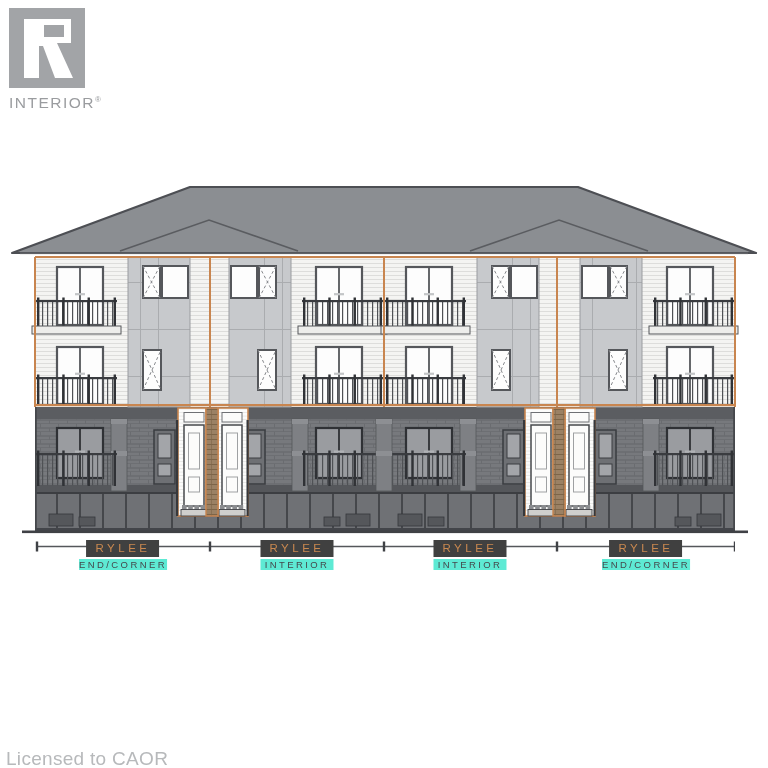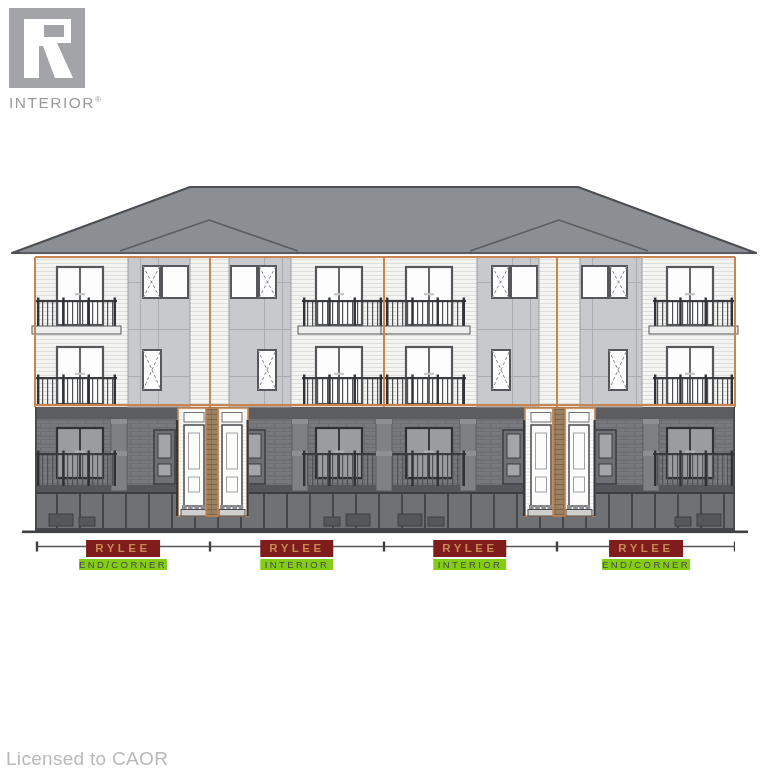--- a/index.html
+++ b/index.html
@@ -5,23 +5,23 @@
   html,body{margin:0;padding:0;background:#ffffff;}
   .page{position:relative;width:768px;height:768px;background:#ffffff;overflow:hidden;
         font-family:"Liberation Sans", sans-serif;}
   .realtor-logo{position:absolute;left:9px;top:8px;width:110px;}
   .realtor-wordmark{margin-top:2px;font-size:15.5px;letter-spacing:1.5px;color:#9a9c9f;}
   .realtor-wordmark sup{font-size:8px;letter-spacing:0;}
   .elevation-svg{position:absolute;left:0;top:0;}
   .labels-row{position:absolute;left:35px;top:537px;width:700px;height:40px;}
   .dim-svg{position:absolute;left:0;top:0;}
   .unit-label{position:absolute;top:1px;transform:translateX(-50%);text-align:center;white-space:nowrap;}
-  .unit-name{display:inline-block;font-size:11.5px;font-weight:bold;letter-spacing:3.5px;
-             color:#ca8950;background:#7f1d1d;padding:0 9px;line-height:17px;}
-  .unit-type{margin-top:2px;font-size:9.5px;letter-spacing:2.4px;color:#45494d;background:#84cc16;}
+  .unit-name{display:inline-block;font-size:11.5px;font-weight:normal;letter-spacing:3.5px;
+             color:#ca8950;background:#404040;padding:0 9px;line-height:17px;}
+  .unit-type{margin-top:2px;font-size:9.5px;letter-spacing:2.4px;color:#45494d;background:#5eead4;}
   .license-text{position:absolute;left:6px;top:748px;font-size:19px;color:#b7b9bb;letter-spacing:.3px;}
 </style>
 </head>
 <body>
 
 <div class="page">
 
   <div class="realtor-logo">
     <svg width="76" height="80" viewBox="0 0 76 80">
       <rect x="0" y="0" width="76" height="80" fill="#a2a4a7"></rect>

